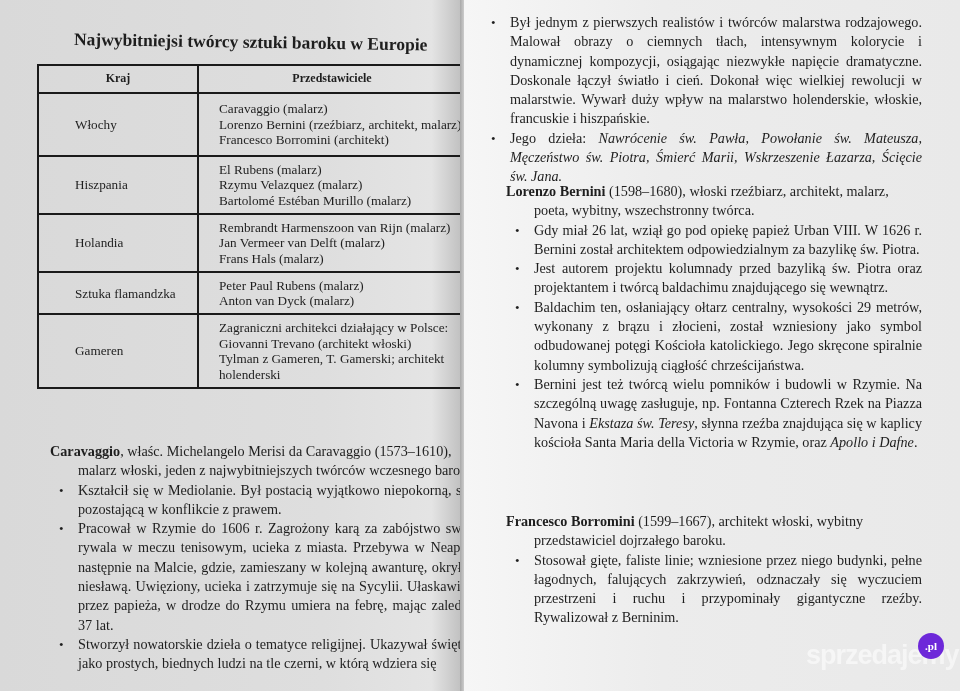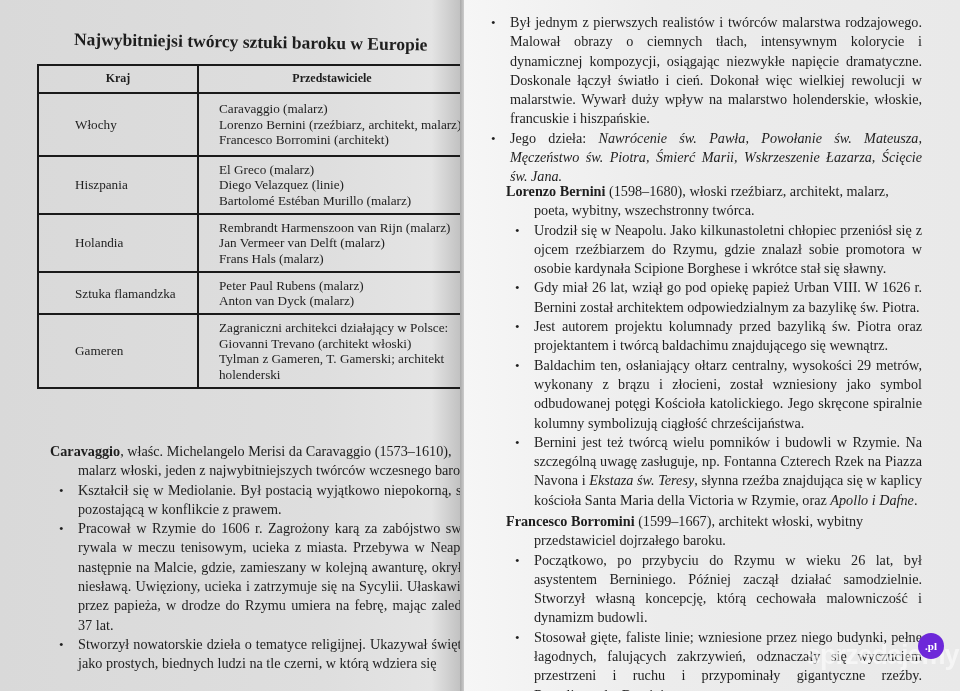--- a/index.html
+++ b/index.html
@@ -77,22 +77,22 @@
         <td class="country">Włochy</td>
         <td class="reps">
           <span class="rep-line">Caravaggio (malarz)</span>
           <span class="rep-line">Lorenzo Bernini (rzeźbiarz, architekt, malarz)</span>
           <span class="rep-line">Francesco Borromini (architekt)</span>
         </td>
       </tr>
       <tr style="height:58px">
         <td class="country">Hiszpania</td>
         <td class="reps">
-          <span class="rep-line">El Greco (malarz)</span>
-          <span class="rep-line">Diego Velazquez (linie)</span>
+          <span class="rep-line">El Rubens (malarz)</span>
+          <span class="rep-line">Rzymu Velazquez (malarz)</span>
           <span class="rep-line">Bartolomé Estéban Murillo (malarz)</span>
         </td>
       </tr>
       <tr style="height:58px">
         <td class="country">Holandia</td>
         <td class="reps">
           <span class="rep-line">Rembrandt Harmenszoon van Rijn (malarz)</span>
           <span class="rep-line">Jan Vermeer van Delft (malarz)</span>
           <span class="rep-line">Frans Hals (malarz)</span>
         </td>
@@ -132,31 +132,29 @@
   <div class="entry" style="left:18px; top:13px; width:440px;">
     <ul class="bullets">
       <li>Był jednym z pierwszych realistów i twórców malarstwa rodzajowego. Malował obrazy o ciemnych tłach, intensywnym kolorycie i dynamicznej kompozycji, osiągając niezwykłe napięcie dramatyczne. Doskonale łączył światło i cień. Dokonał więc wielkiej rewolucji w malarstwie. Wywarł duży wpływ na malarstwo holenderskie, włoskie, francuskie i hiszpańskie.</li>
       <li><span>Jego dzieła: </span><i>Nawrócenie św. Pawła, Powołanie św. Mateusza, Męczeństwo św. Piotra, Śmierć Marii, Wskrzeszenie Łazarza, Ścięcie św. Jana.</i></li>
     </ul>
   </div>
 
   <div class="entry" style="left:42px; top:182px; width:416px;">
     <p class="lead"><b>Lorenzo Bernini</b><span> (1598–1680), włoski rzeźbiarz, architekt, malarz, poeta, wybitny, wszechstronny twórca.</span></p>
     <ul class="bullets">
-      <li>Urodził się w Neapolu. Jako kilkunastoletni chłopiec przeniósł się z ojcem rzeźbiarzem do Rzymu, gdzie znalazł sobie promotora w osobie kardynała Scipione Borghese i wkrótce stał się sławny.</li>
       <li>Gdy miał 26 lat, wziął go pod opiekę papież Urban VIII. W 1626 r. Bernini został architektem odpowiedzialnym za bazylikę św. Piotra.</li>
       <li>Jest autorem projektu kolumnady przed bazyliką św. Piotra oraz projektantem i twórcą baldachimu znajdującego się wewnątrz.</li>
       <li>Baldachim ten, osłaniający ołtarz centralny, wysokości 29 metrów, wykonany z brązu i złocieni, został wzniesiony jako symbol odbudowanej potęgi Kościoła katolickiego. Jego skręcone spiralnie kolumny symbolizują ciągłość chrześcijaństwa.</li>
       <li><span>Bernini jest też twórcą wielu pomników i budowli w Rzymie. Na szczególną uwagę zasługuje, np. Fontanna Czterech Rzek na Piazza Navona i </span><i>Ekstaza św. Teresy</i><span>, słynna rzeźba znajdująca się w kaplicy kościoła Santa Maria della Victoria w Rzymie, oraz </span><i>Apollo i Dafne</i><span>.</span></li>
     </ul>
   </div>
 
   <div class="entry" style="left:42px; top:512px; width:416px;">
     <p class="lead"><b>Francesco Borromini</b><span> (1599–1667), architekt włoski, wybitny przedstawiciel dojrzałego baroku.</span></p>
     <ul class="bullets">
-      <li>Początkowo, po przybyciu do Rzymu w wieku 26 lat, był asystentem Berniniego. Później zaczął działać samodzielnie. Stworzył własną koncepcję, którą cechowała malowniczość i dynamizm budowli.</li>
       <li>Stosował gięte, faliste linie; wzniesione przez niego budynki, pełne łagodnych, falujących zakrzywień, odznaczały się wyczuciem przestrzeni i ruchu i przypominały gigantyczne rzeźby. Rywalizował z Berninim.</li>
     </ul>
   </div>
 </div>
 
 <div class="watermark">sprzedajemy</div>
 <div class="watermark-badge">.pl</div>
 
 </body></html>

